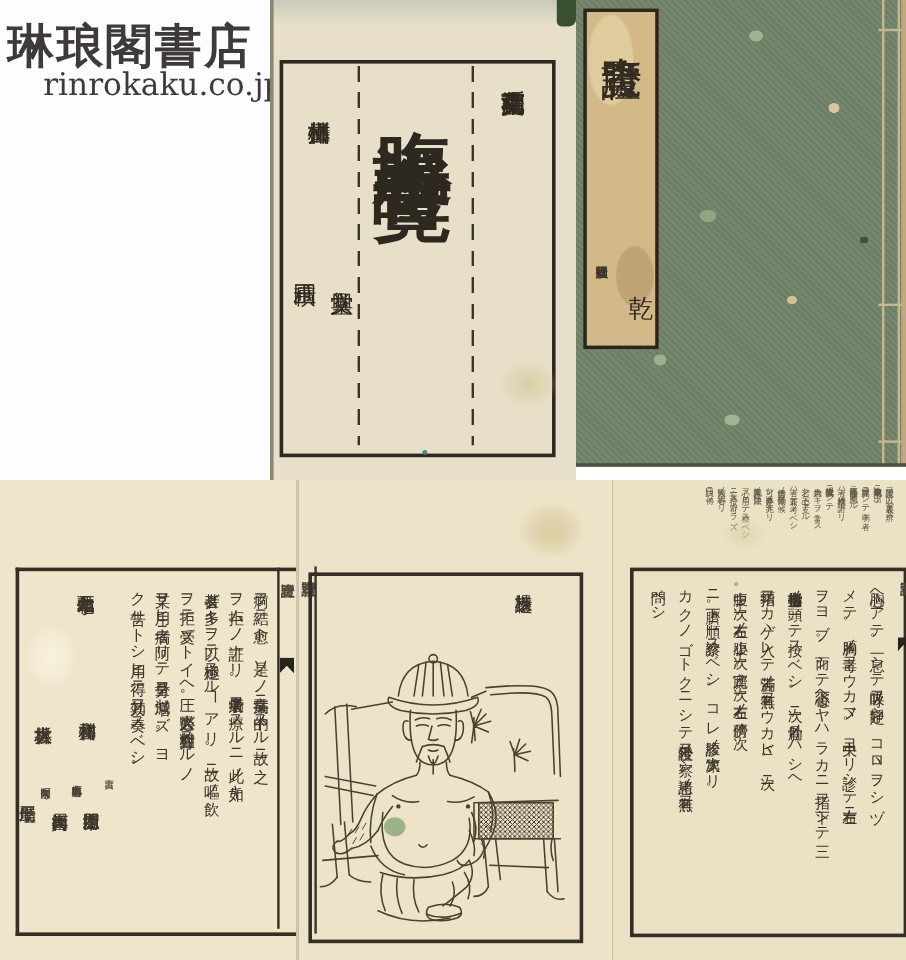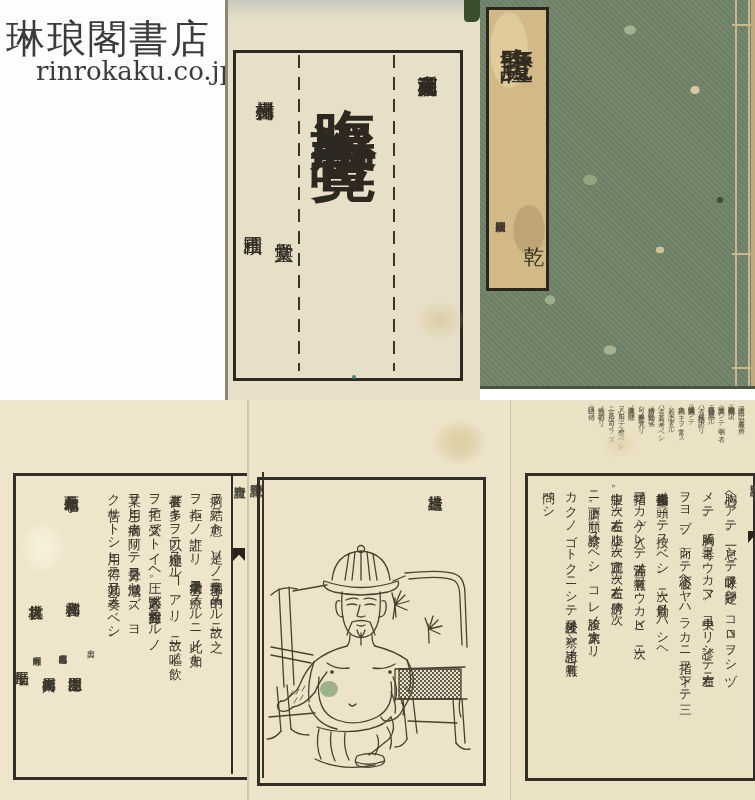--- a/index.html
+++ b/index.html
@@ -4,21 +4,21 @@
 <style>
   html,body{margin:0;padding:0;background:#fff;}
   .canvas{position:relative;width:755px;height:800px;overflow:hidden;background:#fff;
           font-family:"DejaVu Serif","Liberation Serif",serif;color:#3b352a;}
   .abs{position:absolute;}
   .v{writing-mode:vertical-rl;text-orientation:upright;position:absolute;white-space:nowrap;}
   .vcols{writing-mode:vertical-rl;position:absolute;}
   .vcol{display:block;}
   
   .logo-area{left:0;top:0;width:225px;height:400px;background:#fdfdfd;}
-  .shop-name{left:6px;top:12px;font-size:39px;letter-spacing:2px;color:#3e3a3b;font-weight:400;}
+  .shop-name{left:6px;top:12px;font-size:39px;letter-spacing:2px;color:#3e3a3b;font-weight:700;}
   .shop-url{left:36px;top:56px;font-size:26px;color:#3e3a3b;}
   
   .title-scan{left:225px;top:0;width:255px;height:400px;background:#e7dfc7;overflow:hidden;}
   .ts-topband{left:0;top:0;width:255px;height:20px;background:linear-gradient(#c7cabd,#e7dfc7);}
   .ts-edge{left:0;top:0;width:3px;height:400px;background:#8d8672;}
   .ts-frame{left:8px;top:50px;width:224px;height:325px;border:3px solid #2c2822;}
   .ts-dash{top:55px;height:316px;width:2px;
            background:repeating-linear-gradient(180deg,#3a352c 0 13px,transparent 13px 22px);}
   .ts-author{left:191px;top:60px;font-size:20px;line-height:24px;color:#2f2a20;}
   .ts-title{left:85px;top:56px;font-size:66px;line-height:70px;letter-spacing:10px;

